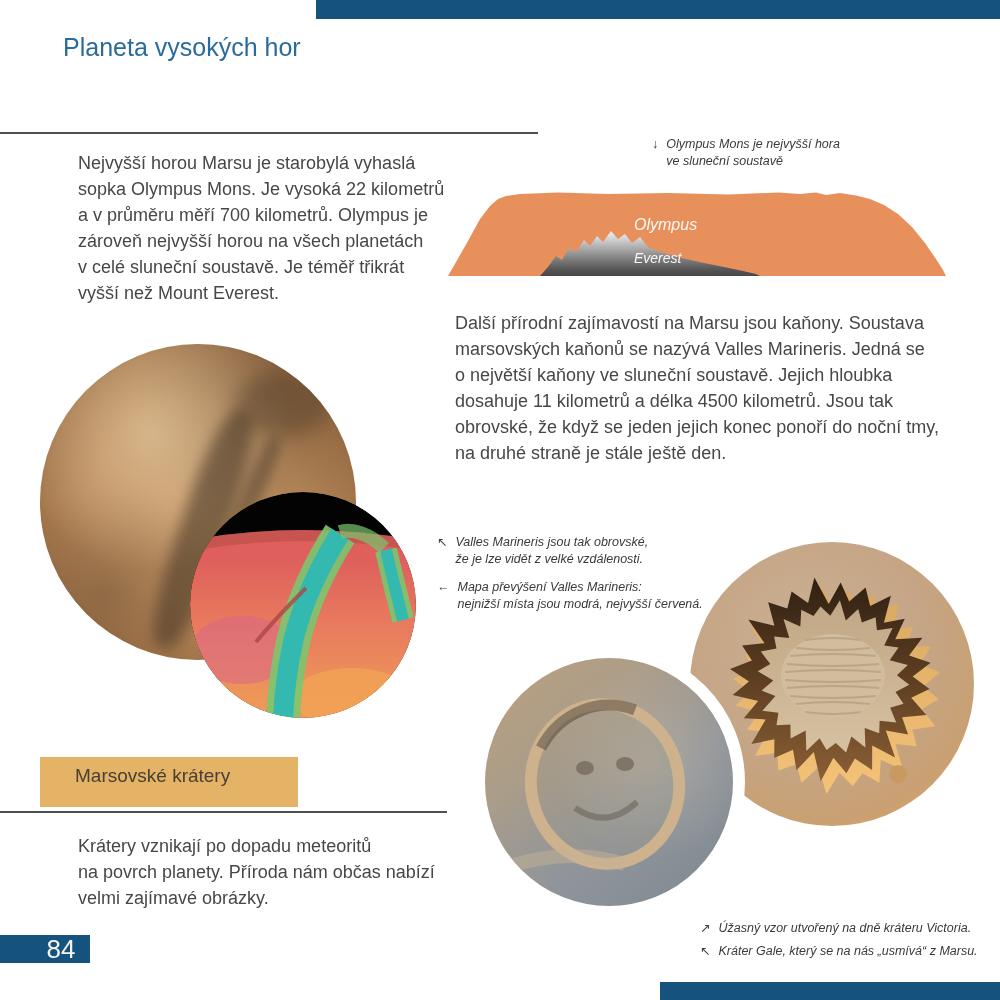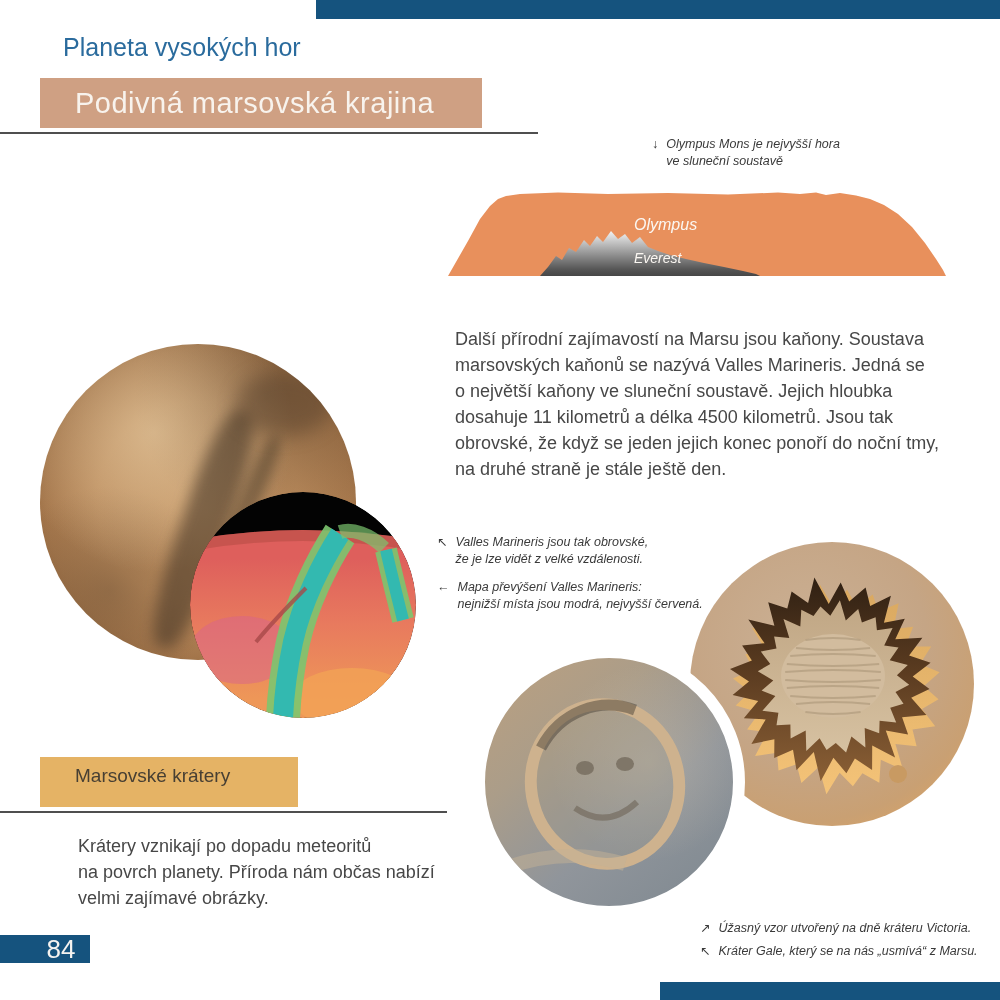--- a/index.html
+++ b/index.html
@@ -18,21 +18,21 @@
   .banner{left:40px;top:78px;width:442px;height:50px;background:#CFA083;}
   .banner-title{position:absolute;left:35px;top:0;line-height:50px;font-size:29px;color:#F8F3ED;letter-spacing:.5px;white-space:nowrap;}
   .rule1{left:0;top:132px;width:538px;height:2px;background:#4F4F4F;}
   .gold-box{left:40px;top:757px;width:258px;height:50px;background:#E5B365;}
   .title3{left:75px;top:765px;font-size:19px;color:#473F33;white-space:nowrap;}
   .rule2{left:0;top:811px;width:447px;height:2px;background:#4F4F4F;}
 
   
   .para{font-size:18px;line-height:26px;color:#474747;white-space:pre-line;}
   .para1{left:78px;top:150px;}
-  .para2{left:455px;top:310px;margin-top:16px;}
+  .para2{left:455px;top:310px;}
   .para3{left:78px;top:833px;}
 
   
   .cap{display:flex;gap:8px;font-size:12.5px;font-style:italic;color:#3A3A3A;line-height:17px;}
   .cap .arr{flex:0 0 auto;}
   .cap .txt{white-space:pre-line;}
   .cap-olympus{left:652px;top:136px;}
   .cap-valles-photo{left:437px;top:534px;}
   .cap-valles-map{left:437px;top:579px;}
   .cap-victoria{left:700px;top:920px;}
@@ -69,25 +69,28 @@
 </style>
 </head>
 <body>
 
 <div id="page">
 
   <div class="abs top-bar"></div>
 
   <div class="abs kicker">Planeta vysokých hor</div>
 
-  <div class="abs banner">
-    <div class="banner-title">Podivná marsovská krajina</div>
-  </div>
   <div class="abs rule1"></div>
 
+  <div class="abs para para1">Nejvyšší horou Marsu je starobylá vyhaslá
+sopka Olympus Mons. Je vysoká 22 kilometrů
+a v průměru měří 700 kilometrů. Olympus je
+zároveň nejvyšší horou na všech planetách
+v celé sluneční soustavě. Je téměř třikrát
+vyšší než Mount Everest.</div>
 
   <div class="abs cap cap-olympus">
     <span class="arr">↓</span>
     <span class="txt">Olympus Mons je nejvyšší hora
 ve sluneční soustavě</span>
   </div>
 
   <svg class="abs mountain" viewBox="0 0 502 90" preserveAspectRatio="none" aria-hidden="true">
     <defs>
       <linearGradient id="gEve" x1="0" y1="0" x2="0" y2="1">

